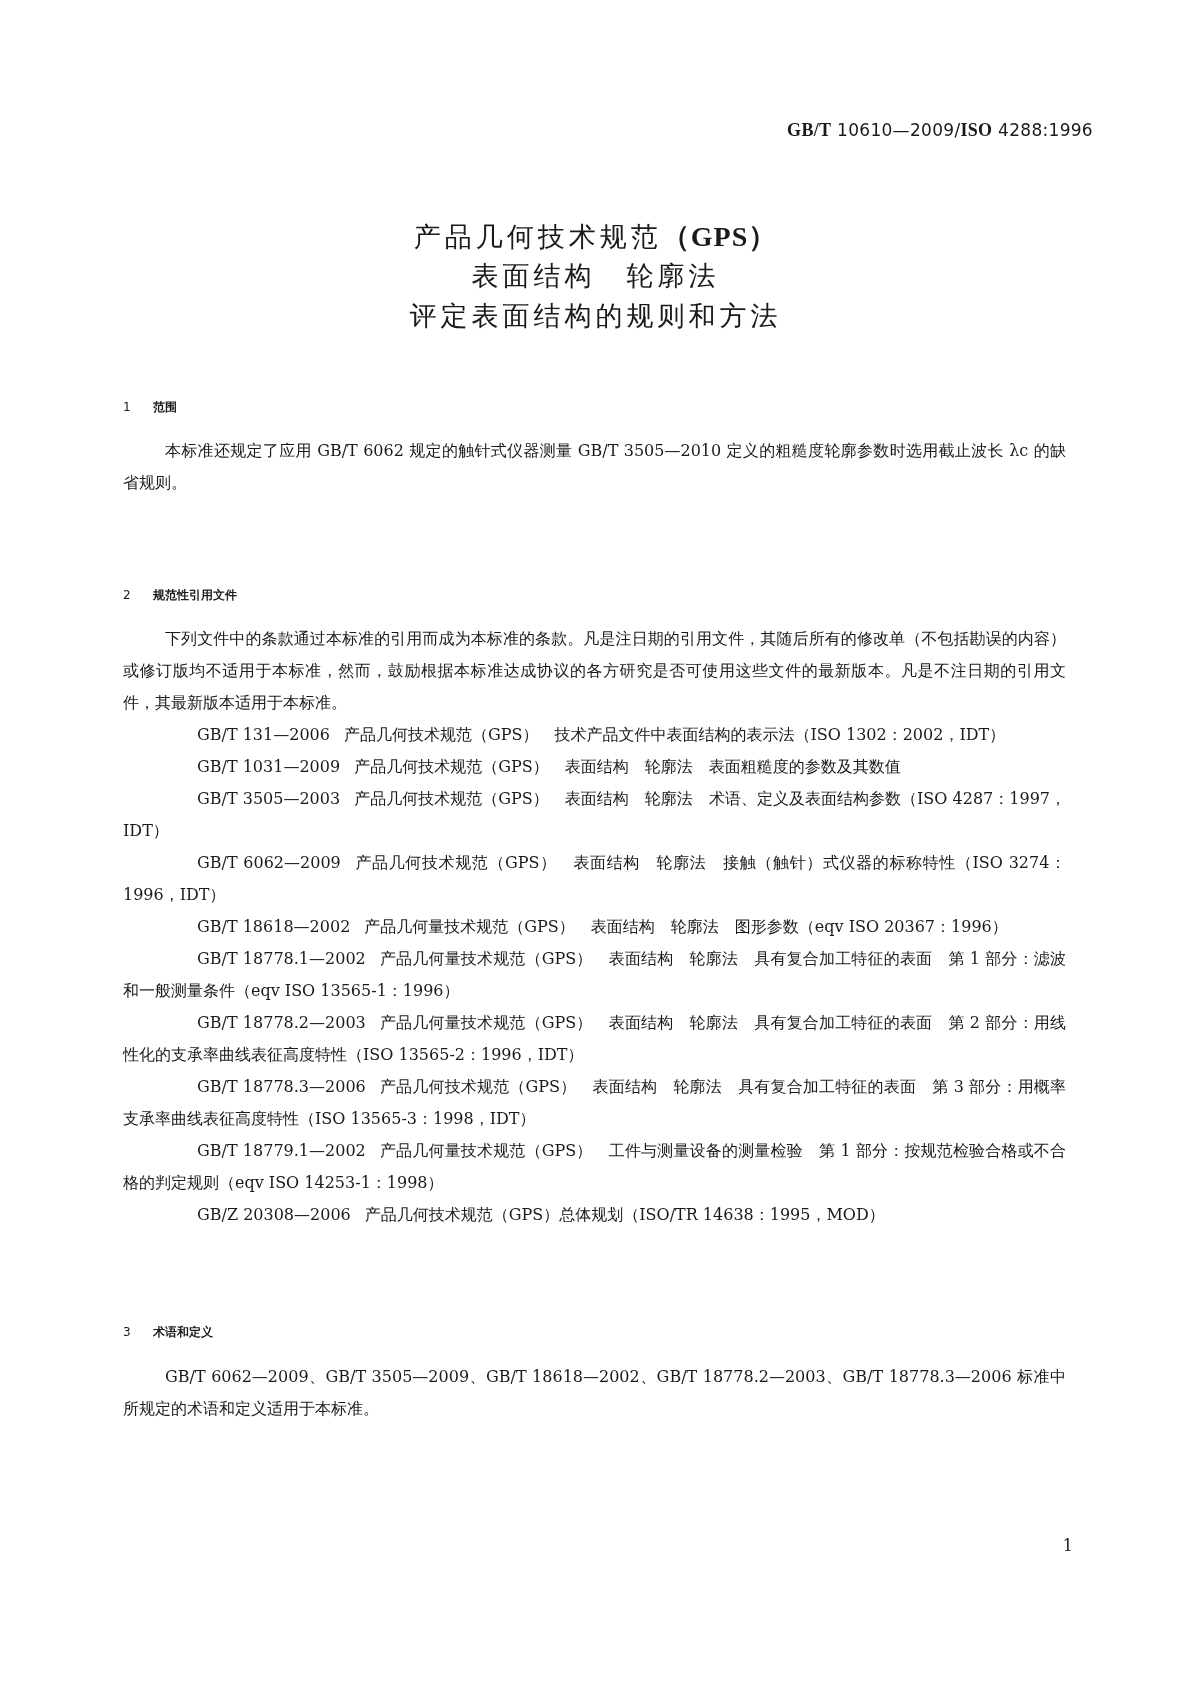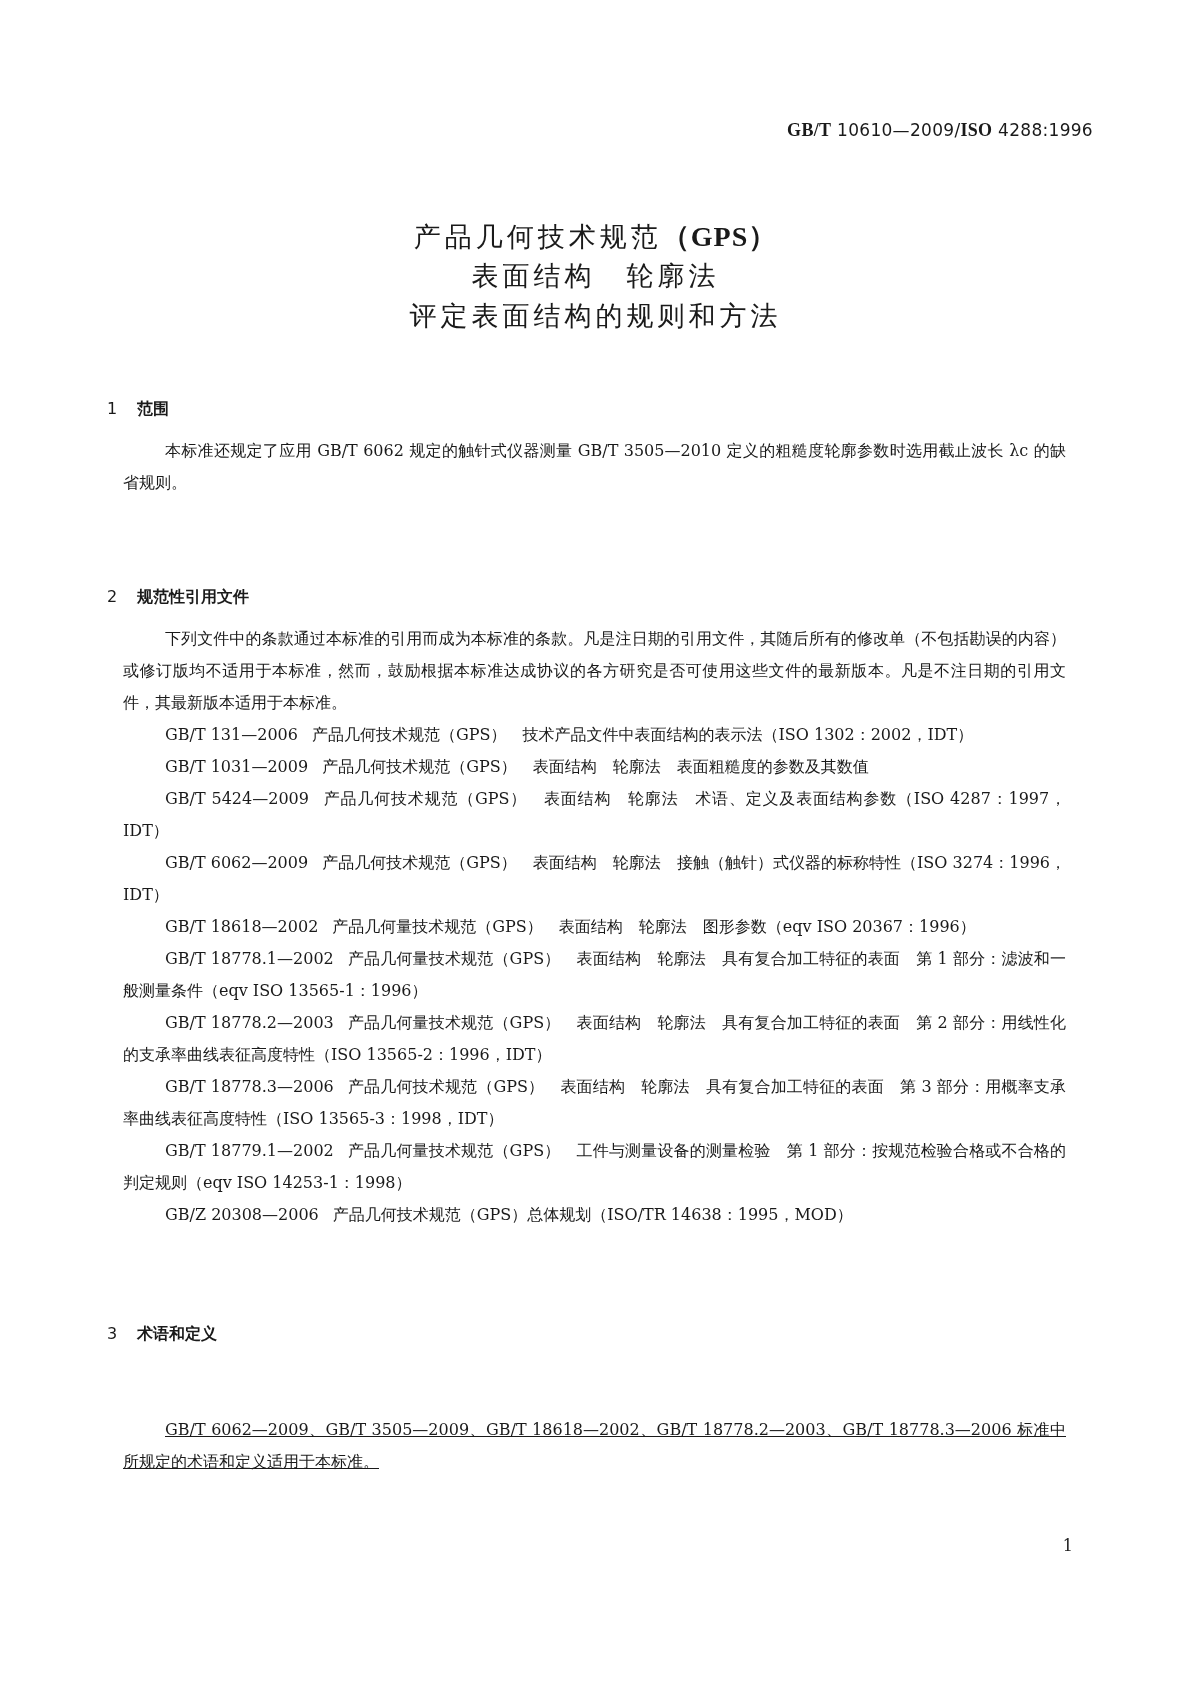--- a/index.html
+++ b/index.html
@@ -3,25 +3,25 @@
 <meta charset="utf-8">
 <style>
   html, body { margin: 0; padding: 0; background: #ffffff; }
   body { width: 1191px; height: 1684px; position: relative; overflow: hidden;
          font-family: "DejaVu Serif", "Liberation Serif", serif; color: #1a1a1a; }
   .abs { position: absolute; }
   .std-no { top: 120px; right: 98px; font-size: 17px; font-family: "DejaVu Sans", "Liberation Sans", sans-serif; letter-spacing: 0.3px; margin-left: 43px; }
   .std-no .b { font-weight: bold; font-family: "Liberation Serif", serif; font-size: 18px; }
   .title { left: 0; width: 1191px; text-align: center; font-family: "DejaVu Sans", sans-serif; font-size: 27px; letter-spacing: 4px; }
   .title .gps { font-family: "Liberation Serif", serif; font-weight: bold; letter-spacing: 1px; font-size: 28px; text-align: center; }
-  .sec { left: 107px; font-family: "DejaVu Sans", sans-serif; font-weight: bold; font-size: 16px; }
+  .sec { left: 123px; font-family: "DejaVu Sans", sans-serif; font-weight: bold; font-size: 12px; }
   .sec .num { font-weight: normal; display: inline-block; width: 30px; }
   .para { left: 123px; width: 943px; font-size: 16px; line-height: 32px; text-align: justify; text-align-last: left; }
   .para p { margin: 0; text-indent: 42px; }
-  .ref .code { margin-right: 14px; }
+  .ref .code { margin-right: 14px; margin-left: 32px; }
   .pg { right: 118px; top: 1536px; font-size: 16px; }
 </style>
 </head>
 <body>
 
 <div class="abs std-no">
   <span class="b">GB/T</span><span> 10610—2009/</span><span class="b">ISO</span><span> 4288:1996</span>
 </div>
 
 <div class="abs title" style="top:218px;">
@@ -37,30 +37,30 @@
   <p>本标准还规定了应用 GB/T 6062 规定的触针式仪器测量 GB/T 3505—2010 定义的粗糙度轮廓参数时选用截止波长 λc 的缺省规则。</p>
 </div>
 
 <div class="abs sec" style="top:587px;">
   <span class="num">2</span><span>规范性引用文件</span>
 </div>
 <div class="abs para" style="top:623px;">
   <p>下列文件中的条款通过本标准的引用而成为本标准的条款。凡是注日期的引用文件，其随后所有的修改单（不包括勘误的内容）或修订版均不适用于本标准，然而，鼓励根据本标准达成协议的各方研究是否可使用这些文件的最新版本。凡是不注日期的引用文件，其最新版本适用于本标准。</p>
   <p class="ref"><span class="code">GB/T 131—2006</span><span>产品几何技术规范（GPS）　技术产品文件中表面结构的表示法（ISO 1302：2002，IDT）</span></p>
   <p class="ref"><span class="code">GB/T 1031—2009</span><span>产品几何技术规范（GPS）　表面结构　轮廓法　表面粗糙度的参数及其数值</span></p>
-  <p class="ref"><span class="code">GB/T 5424—2009</span><span>产品几何技术规范（GPS）　表面结构　轮廓法　术语、定义及表面结构参数（ISO 4287：1997，IDT）</span></p>
+  <p class="ref"><span class="code">GB/T 3505—2003</span><span>产品几何技术规范（GPS）　表面结构　轮廓法　术语、定义及表面结构参数（ISO 4287：1997，IDT）</span></p>
   <p class="ref"><span class="code">GB/T 6062—2009</span><span>产品几何技术规范（GPS）　表面结构　轮廓法　接触（触针）式仪器的标称特性（ISO 3274：1996，IDT）</span></p>
   <p class="ref"><span class="code">GB/T 18618—2002</span><span>产品几何量技术规范（GPS）　表面结构　轮廓法　图形参数（eqv ISO 20367：1996）</span></p>
   <p class="ref"><span class="code">GB/T 18778.1—2002</span><span>产品几何量技术规范（GPS）　表面结构　轮廓法　具有复合加工特征的表面　第 1 部分：滤波和一般测量条件（eqv ISO 13565-1：1996）</span></p>
   <p class="ref"><span class="code">GB/T 18778.2—2003</span><span>产品几何量技术规范（GPS）　表面结构　轮廓法　具有复合加工特征的表面　第 2 部分：用线性化的支承率曲线表征高度特性（ISO 13565-2：1996，IDT）</span></p>
   <p class="ref"><span class="code">GB/T 18778.3—2006</span><span>产品几何技术规范（GPS）　表面结构　轮廓法　具有复合加工特征的表面　第 3 部分：用概率支承率曲线表征高度特性（ISO 13565-3：1998，IDT）</span></p>
   <p class="ref"><span class="code">GB/T 18779.1—2002</span><span>产品几何量技术规范（GPS）　工件与测量设备的测量检验　第 1 部分：按规范检验合格或不合格的判定规则（eqv ISO 14253-1：1998）</span></p>
   <p class="ref"><span class="code">GB/Z 20308—2006</span><span>产品几何技术规范（GPS）总体规划（ISO/TR 14638：1995，MOD）</span></p>
 </div>
 
 <div class="abs sec" style="top:1324px;">
   <span class="num">3</span><span>术语和定义</span>
 </div>
-<div class="abs para" style="top:1414px;text-decoration:underline;">
+<div class="abs para" style="top:1361px;">
   <p>GB/T 6062—2009、GB/T 3505—2009、GB/T 18618—2002、GB/T 18778.2—2003、GB/T 18778.3—2006 标准中所规定的术语和定义适用于本标准。</p>
 </div>
 
 <div class="abs pg">1</div>
 
 </body></html>

